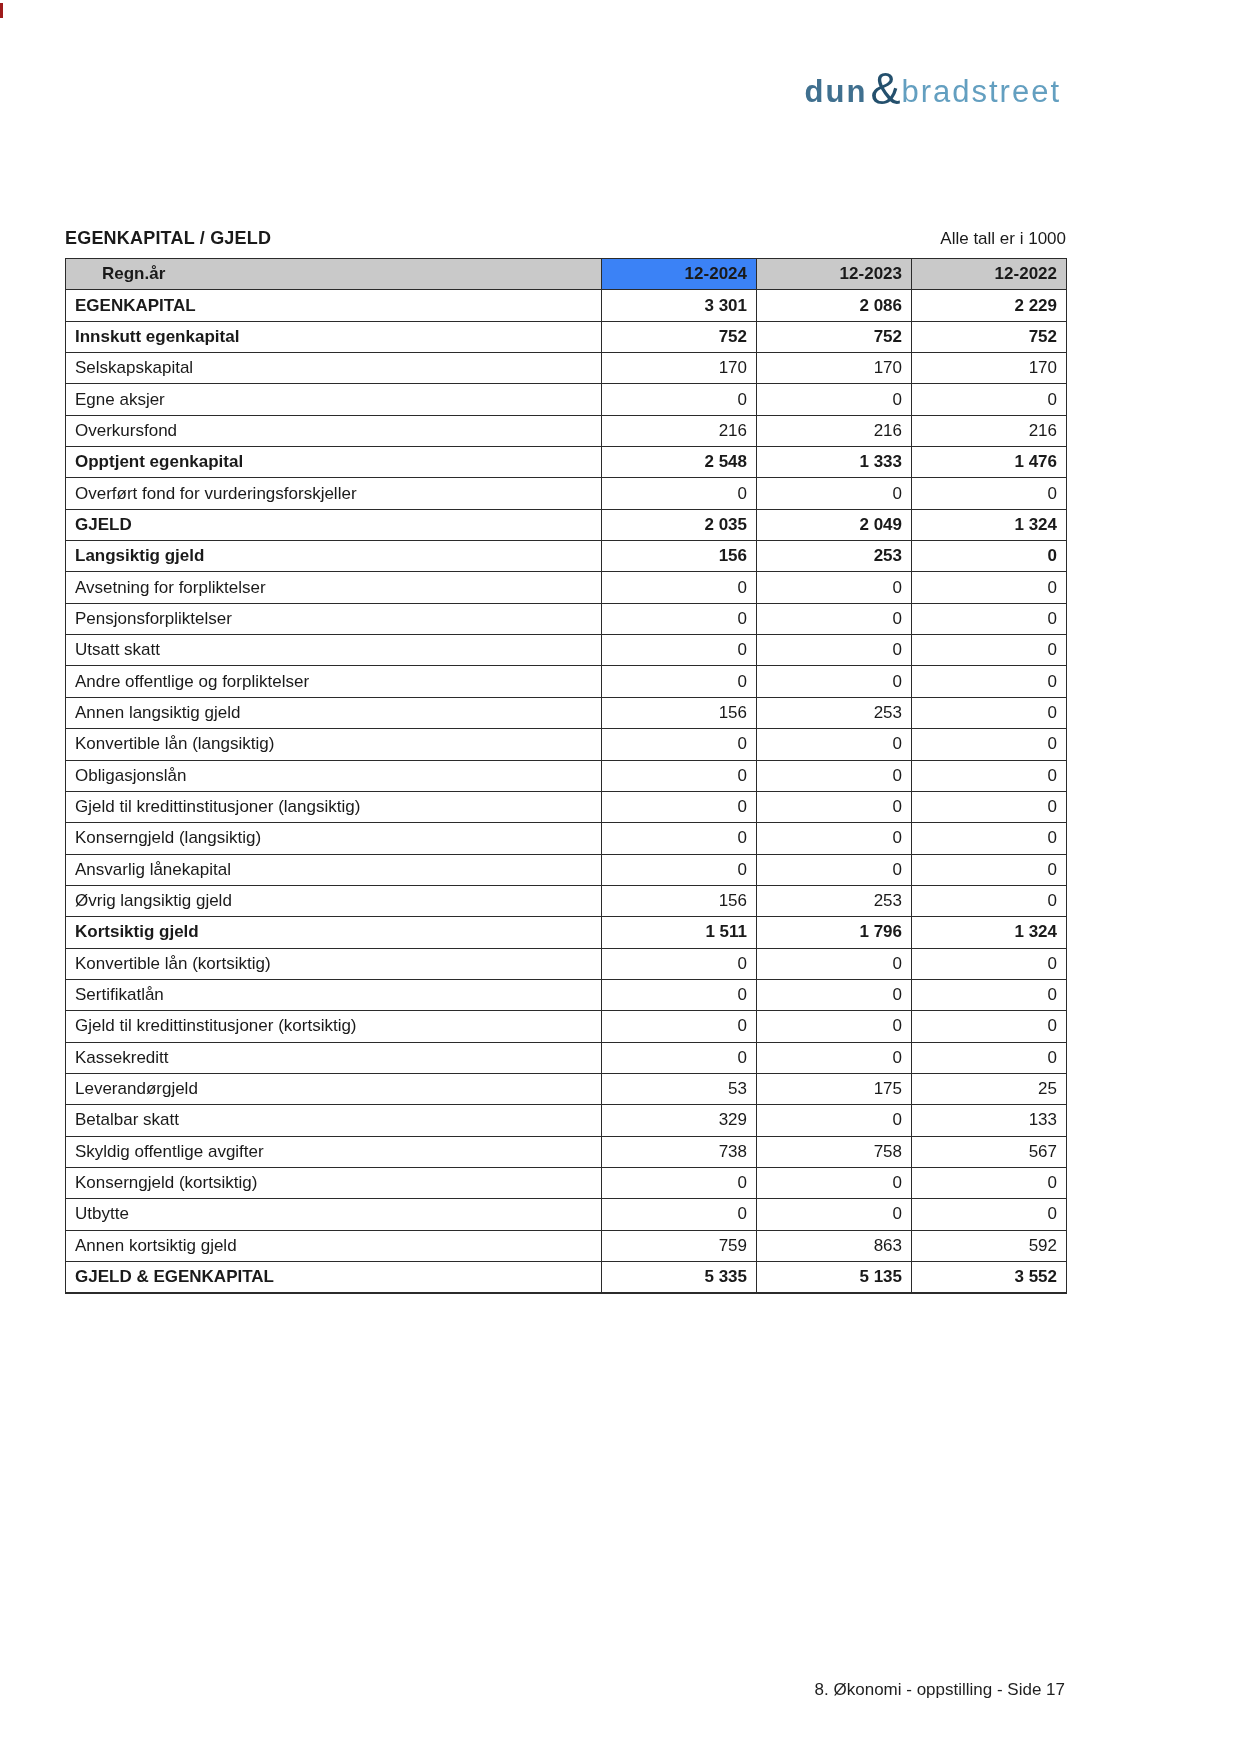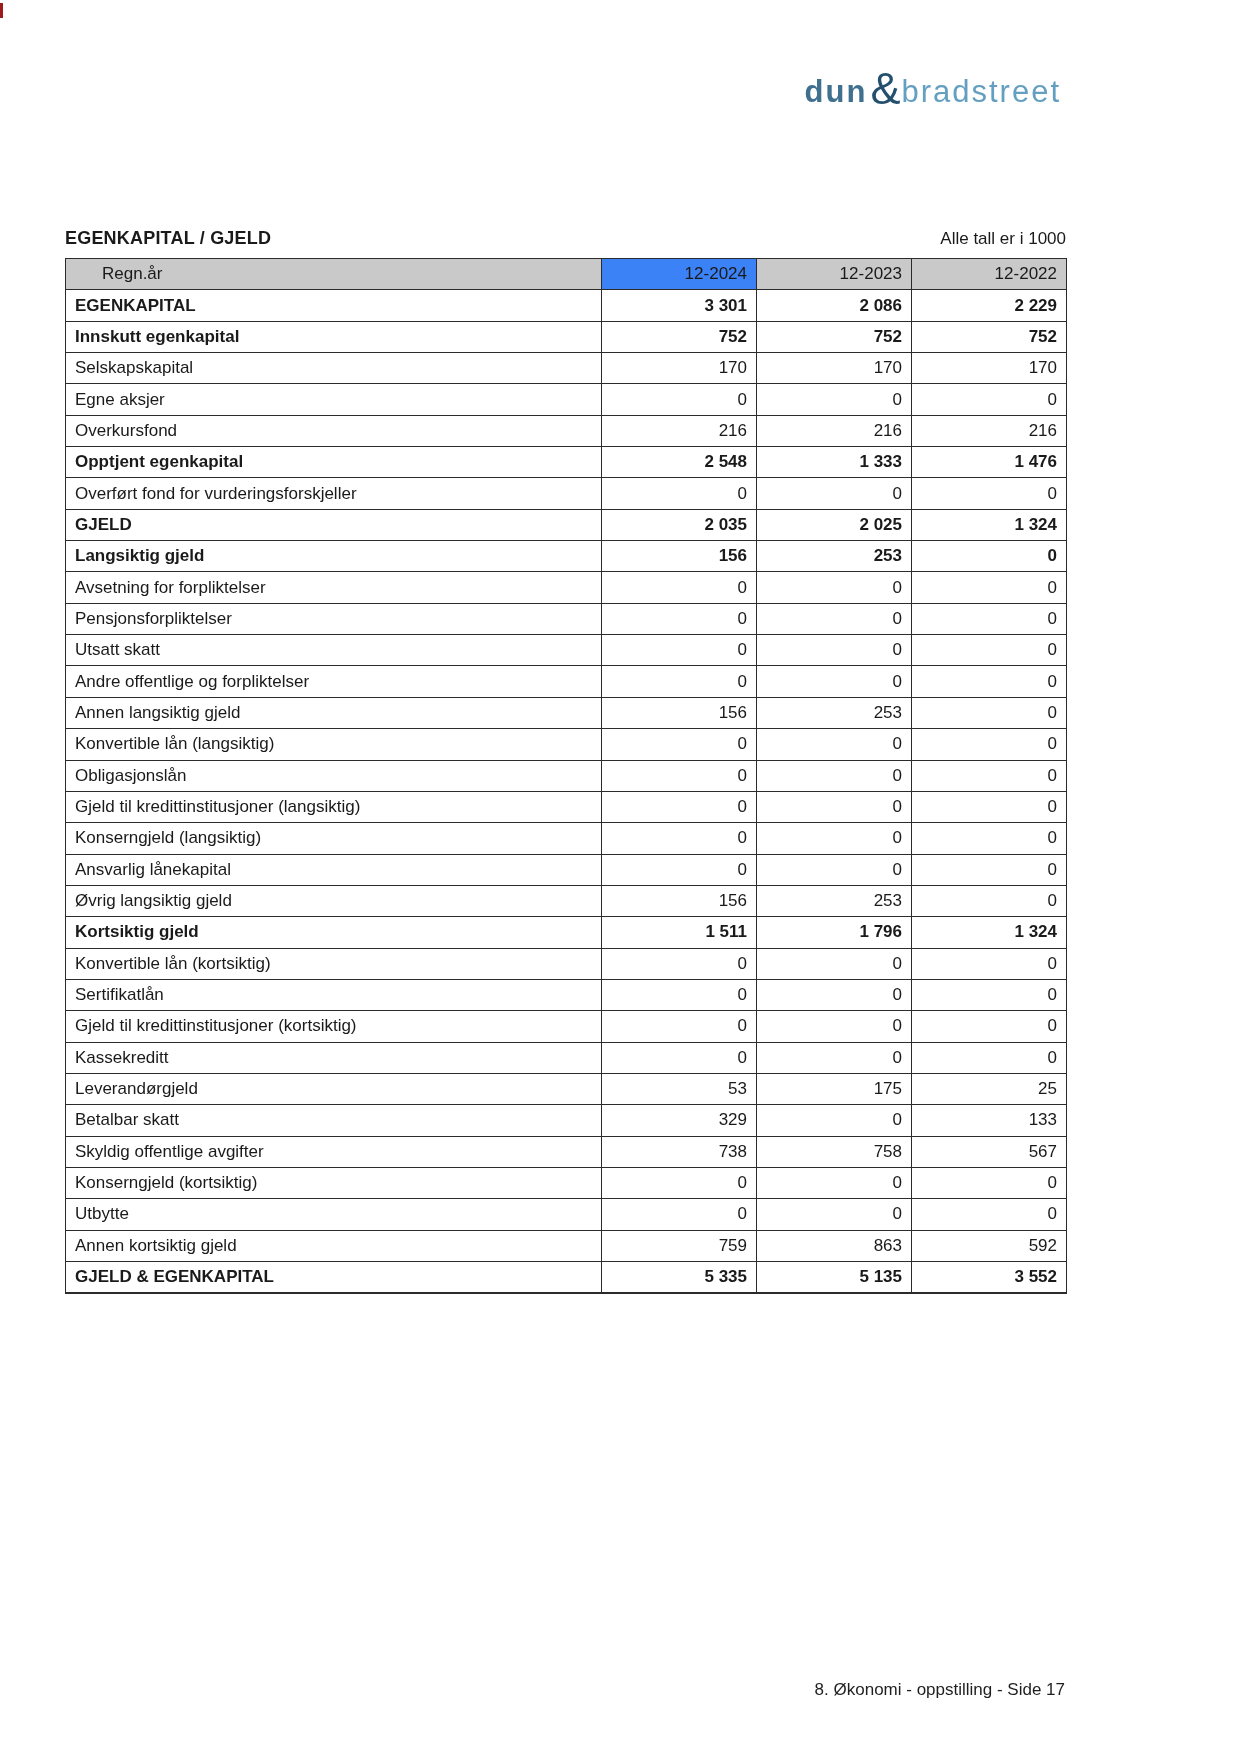--- a/index.html
+++ b/index.html
@@ -36,21 +36,21 @@
   }
   table.sheet th, table.sheet td {
     border:1px solid #2b2b2b;
     font-size:17px;
     height:31.35px;
     padding:0 9px;
     overflow:hidden; white-space:nowrap;
     vertical-align:middle;
   }
   table.sheet th {
-    font-weight:normal; text-align:right;padding-left:36px;
+    font-weight:bold; text-align:right;padding-left:36px;
   }
   table.sheet th.label-col { text-align:left; }
   td.label { text-align:left; }
   td.num   { text-align:right; }
   tr.bold td { font-weight:bold; }
   tbody tr:last-child td { border-bottom-width:2px; }
   thead th { border-bottom-width:2px; }
 
   .footer {
     position:absolute; top:1680px; right:176px;
@@ -128,21 +128,21 @@
         </tr>
         <tr>
           <td class="label">Overført fond for vurderingsforskjeller</td>
           <td class="num">0</td>
           <td class="num">0</td>
           <td class="num">0</td>
         </tr>
         <tr class="bold">
           <td class="label">GJELD</td>
           <td class="num">2 035</td>
-          <td class="num">2 025</td>
+          <td class="num">2 049</td>
           <td class="num">1 324</td>
         </tr>
         <tr class="bold">
           <td class="label">Langsiktig gjeld</td>
           <td class="num">156</td>
           <td class="num">253</td>
           <td class="num">0</td>
         </tr>
         <tr>
           <td class="label">Avsetning for forpliktelser</td>

